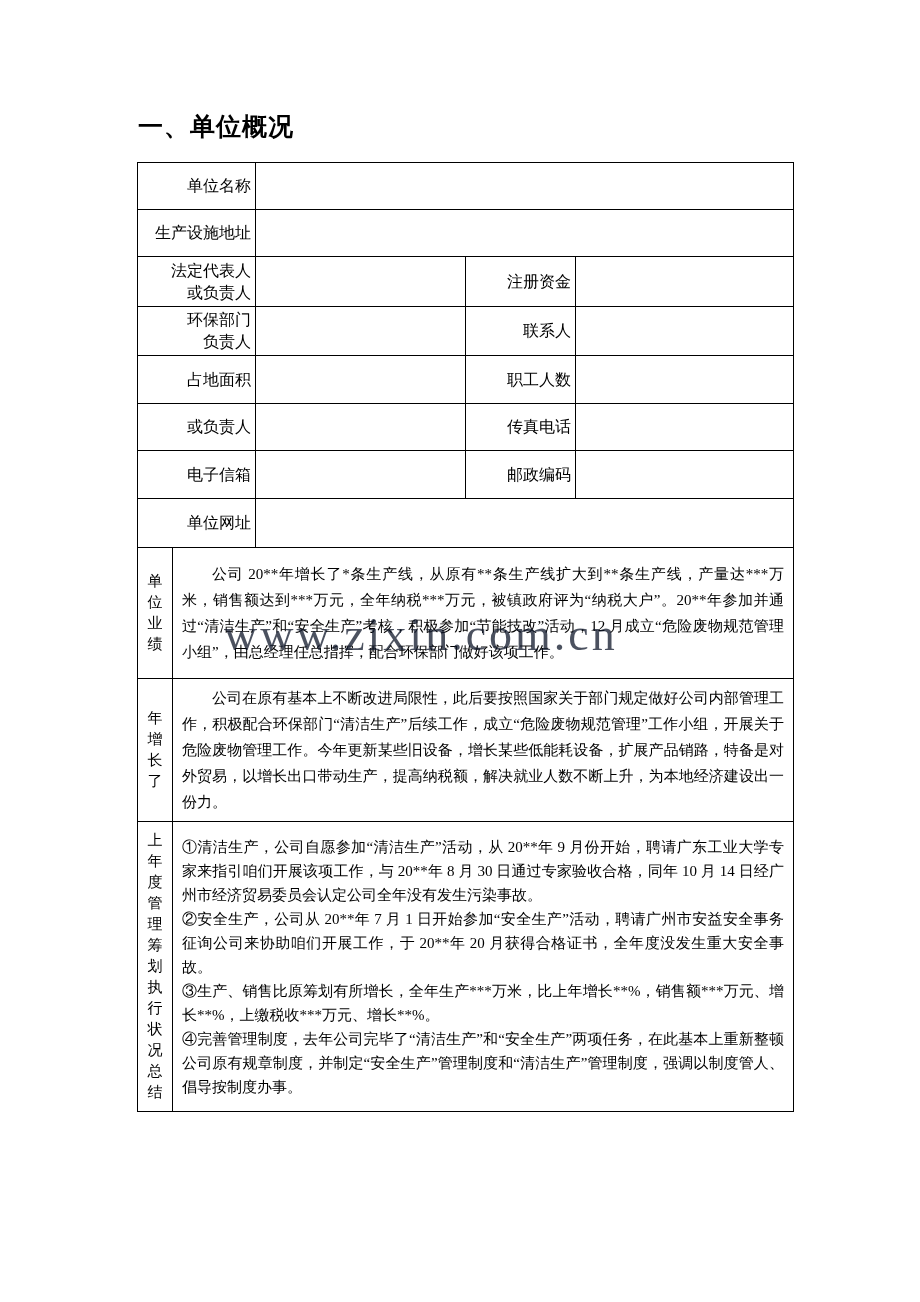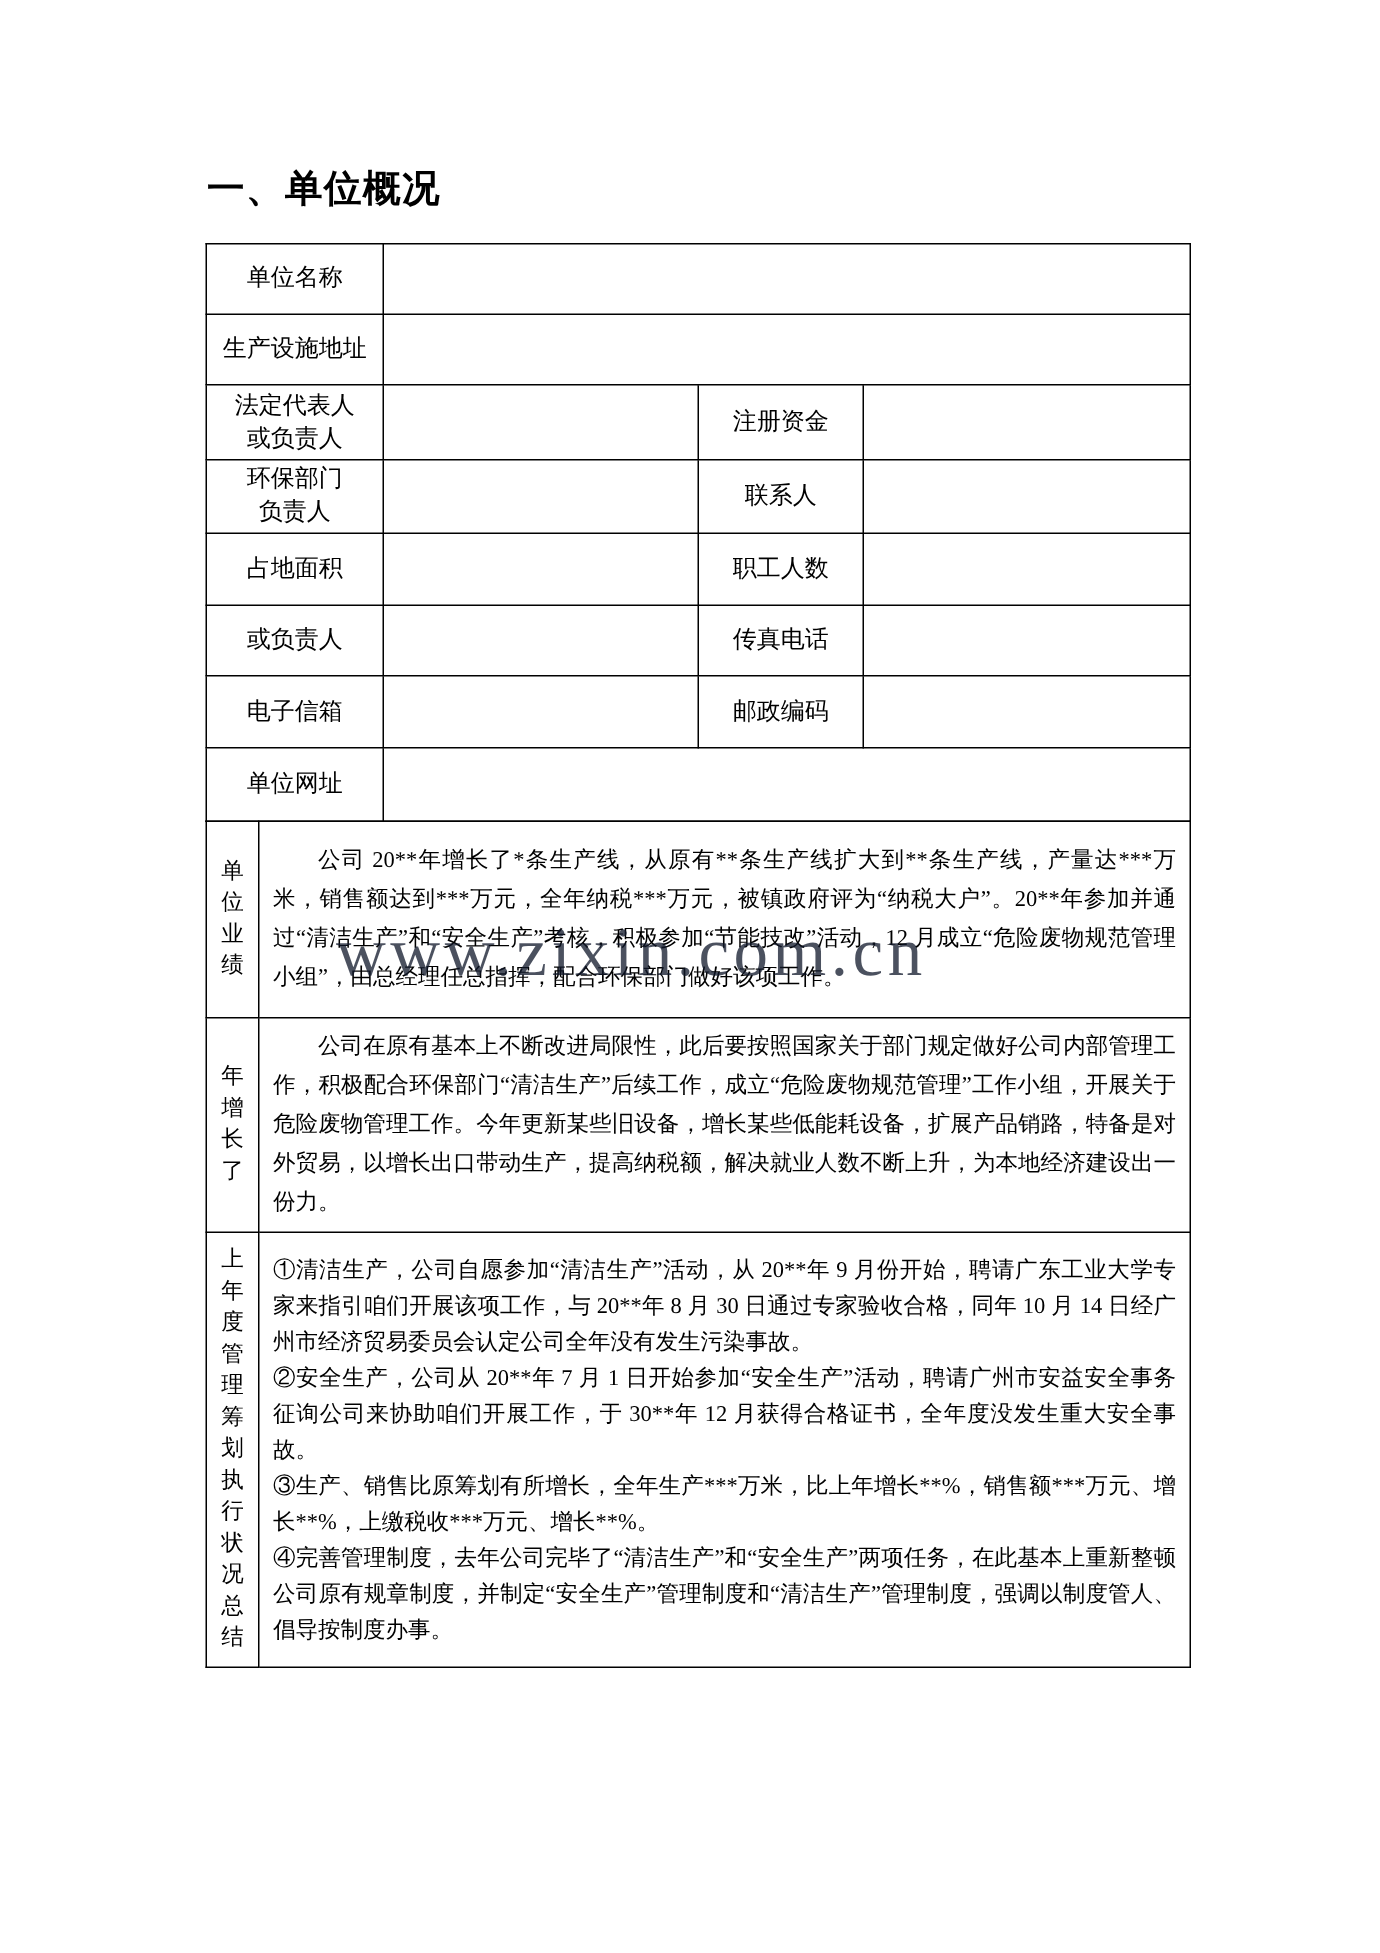--- a/index.html
+++ b/index.html
@@ -33,21 +33,21 @@
     table-layout: fixed;
     width: 656px;
   }
   table.form-table.bottom { margin-top: -1px; padding-left: 10px; }
   .form-table td {
     border: 1px solid #000000;
     padding: 2px 4px;
     vertical-align: middle;
   }
   td.lbl {
-    text-align: center;
+    text-align: right;
     font-size: 16px;
     line-height: 22px;
     white-space: pre-line;
   }
   td.val { background: #ffffff; }
   td.vlbl-cell { padding: 2px 0; }
   .vlbl {
     width: 17px;
     margin: 0 auto;
     font-size: 15px;
@@ -166,21 +166,21 @@
           <td class="para-cell">
             <p class="para indent">公司在原有基本上不断改进局限性，此后要按照国家关于部门规定做好公司内部管理工作，积极配合环保部门“清洁生产”后续工作，成立“危险废物规范管理”工作小组，开展关于危险废物管理工作。今年更新某些旧设备，增长某些低能耗设备，扩展产品销路，特备是对外贸易，以增长出口带动生产，提高纳税额，解决就业人数不断上升，为本地经济建设出一份力。</p>
           </td>
         </tr>
         <tr style="height:290px">
           <td class="vlbl-cell">
             <div class="vlbl">上年度管理筹划执行状况总结</div>
           </td>
           <td class="para-cell tight">
             <p class="para">①清洁生产，公司自愿参加“清洁生产”活动，从 20**年 9 月份开始，聘请广东工业大学专家来指引咱们开展该项工作，与 20**年 8 月 30 日通过专家验收合格，同年 10 月 14 日经广州市经济贸易委员会认定公司全年没有发生污染事故。</p>
-            <p class="para">②安全生产，公司从 20**年 7 月 1 日开始参加“安全生产”活动，聘请广州市安益安全事务征询公司来协助咱们开展工作，于 30**年 12 月获得合格证书，全年度没发生重大安全事故。</p>
+            <p class="para">②安全生产，公司从 20**年 7 月 1 日开始参加“安全生产”活动，聘请广州市安益安全事务征询公司来协助咱们开展工作，于 20**年 20 月获得合格证书，全年度没发生重大安全事故。</p>
             <p class="para">③生产、销售比原筹划有所增长，全年生产***万米，比上年增长**%，销售额***万元、增长**%，上缴税收***万元、增长**%。</p>
             <p class="para">④完善管理制度，去年公司完毕了“清洁生产”和“安全生产”两项任务，在此基本上重新整顿公司原有规章制度，并制定“安全生产”管理制度和“清洁生产”管理制度，强调以制度管人、倡导按制度办事。</p>
           </td>
         </tr>
       </tbody>
     </table>
 
   </div>
 
   <div class="watermark">www.zixin.com.cn</div>

